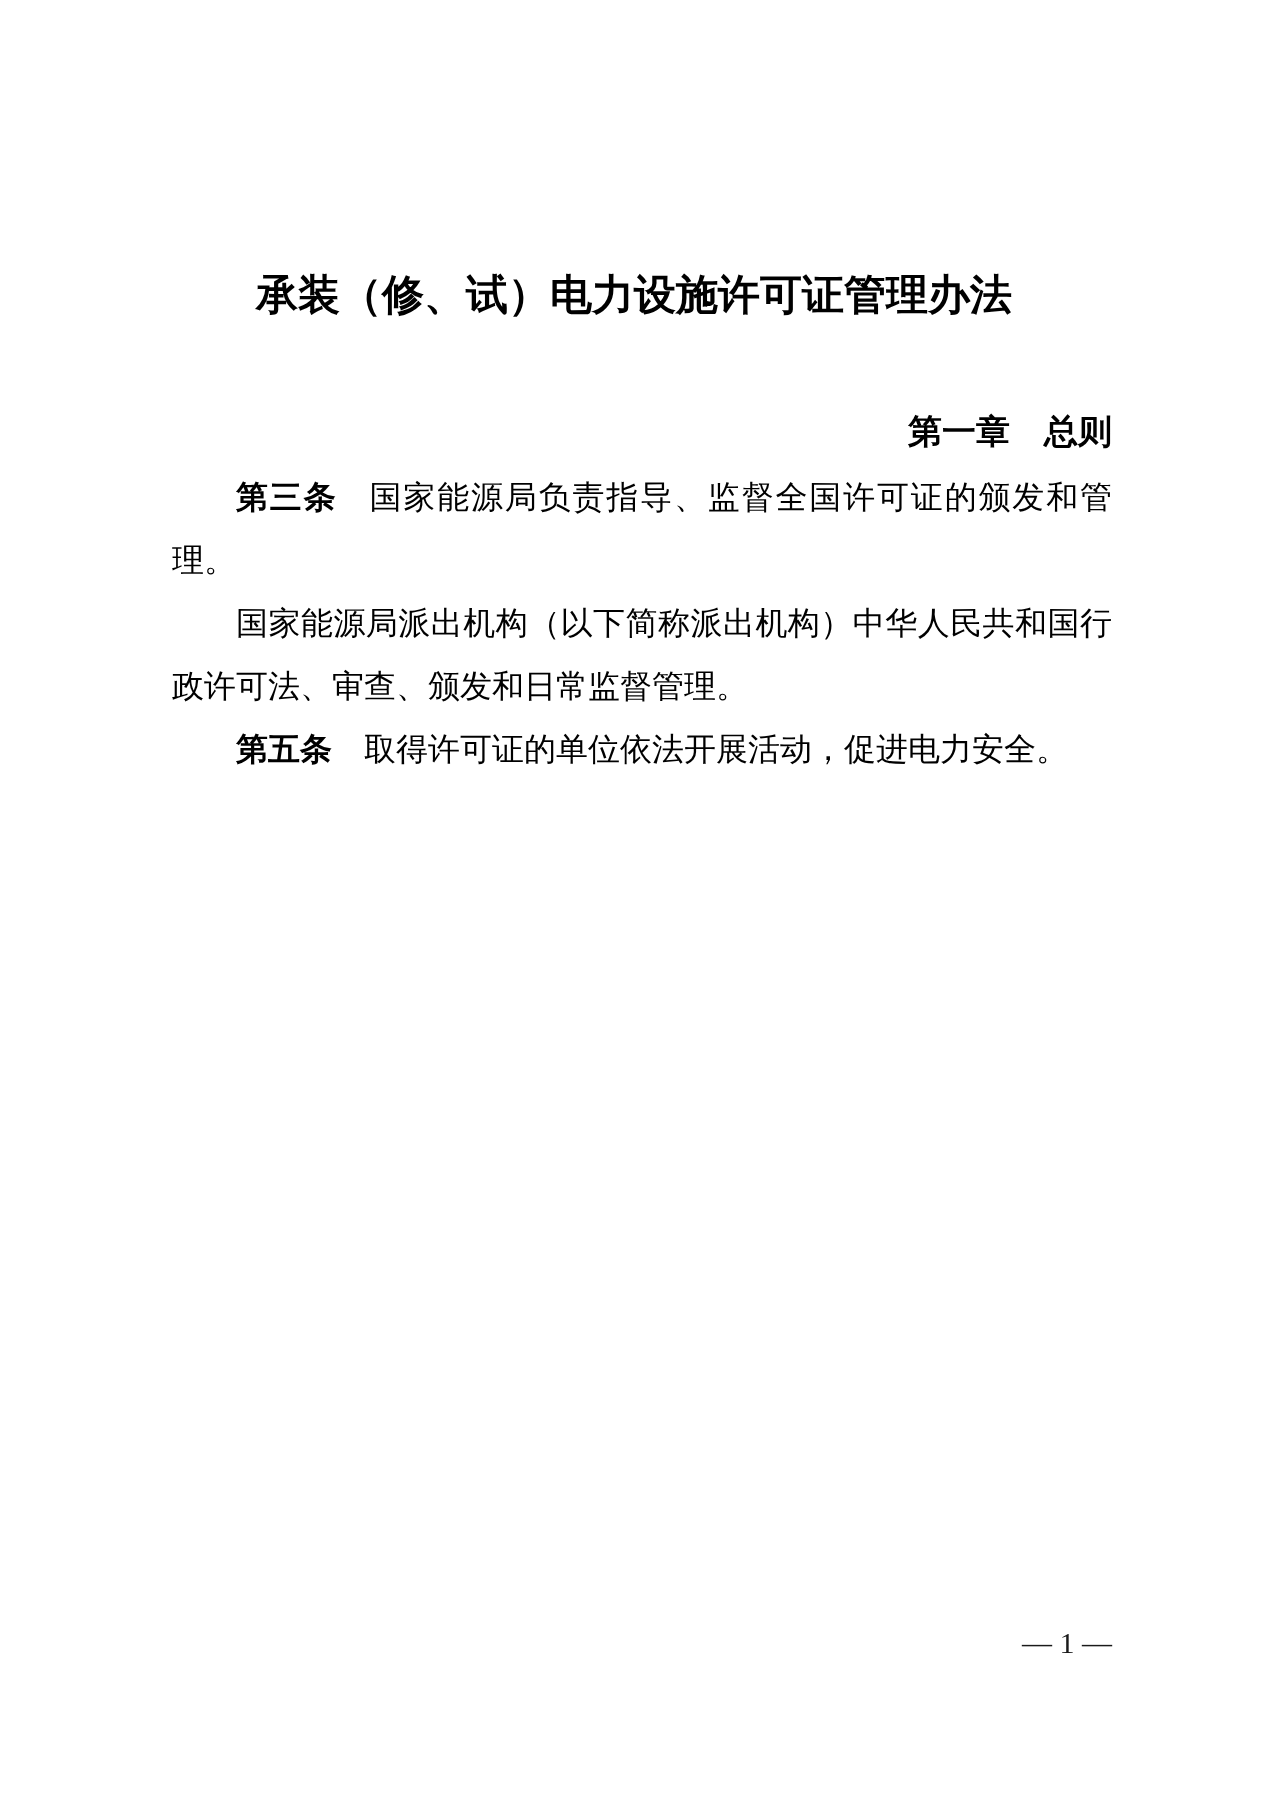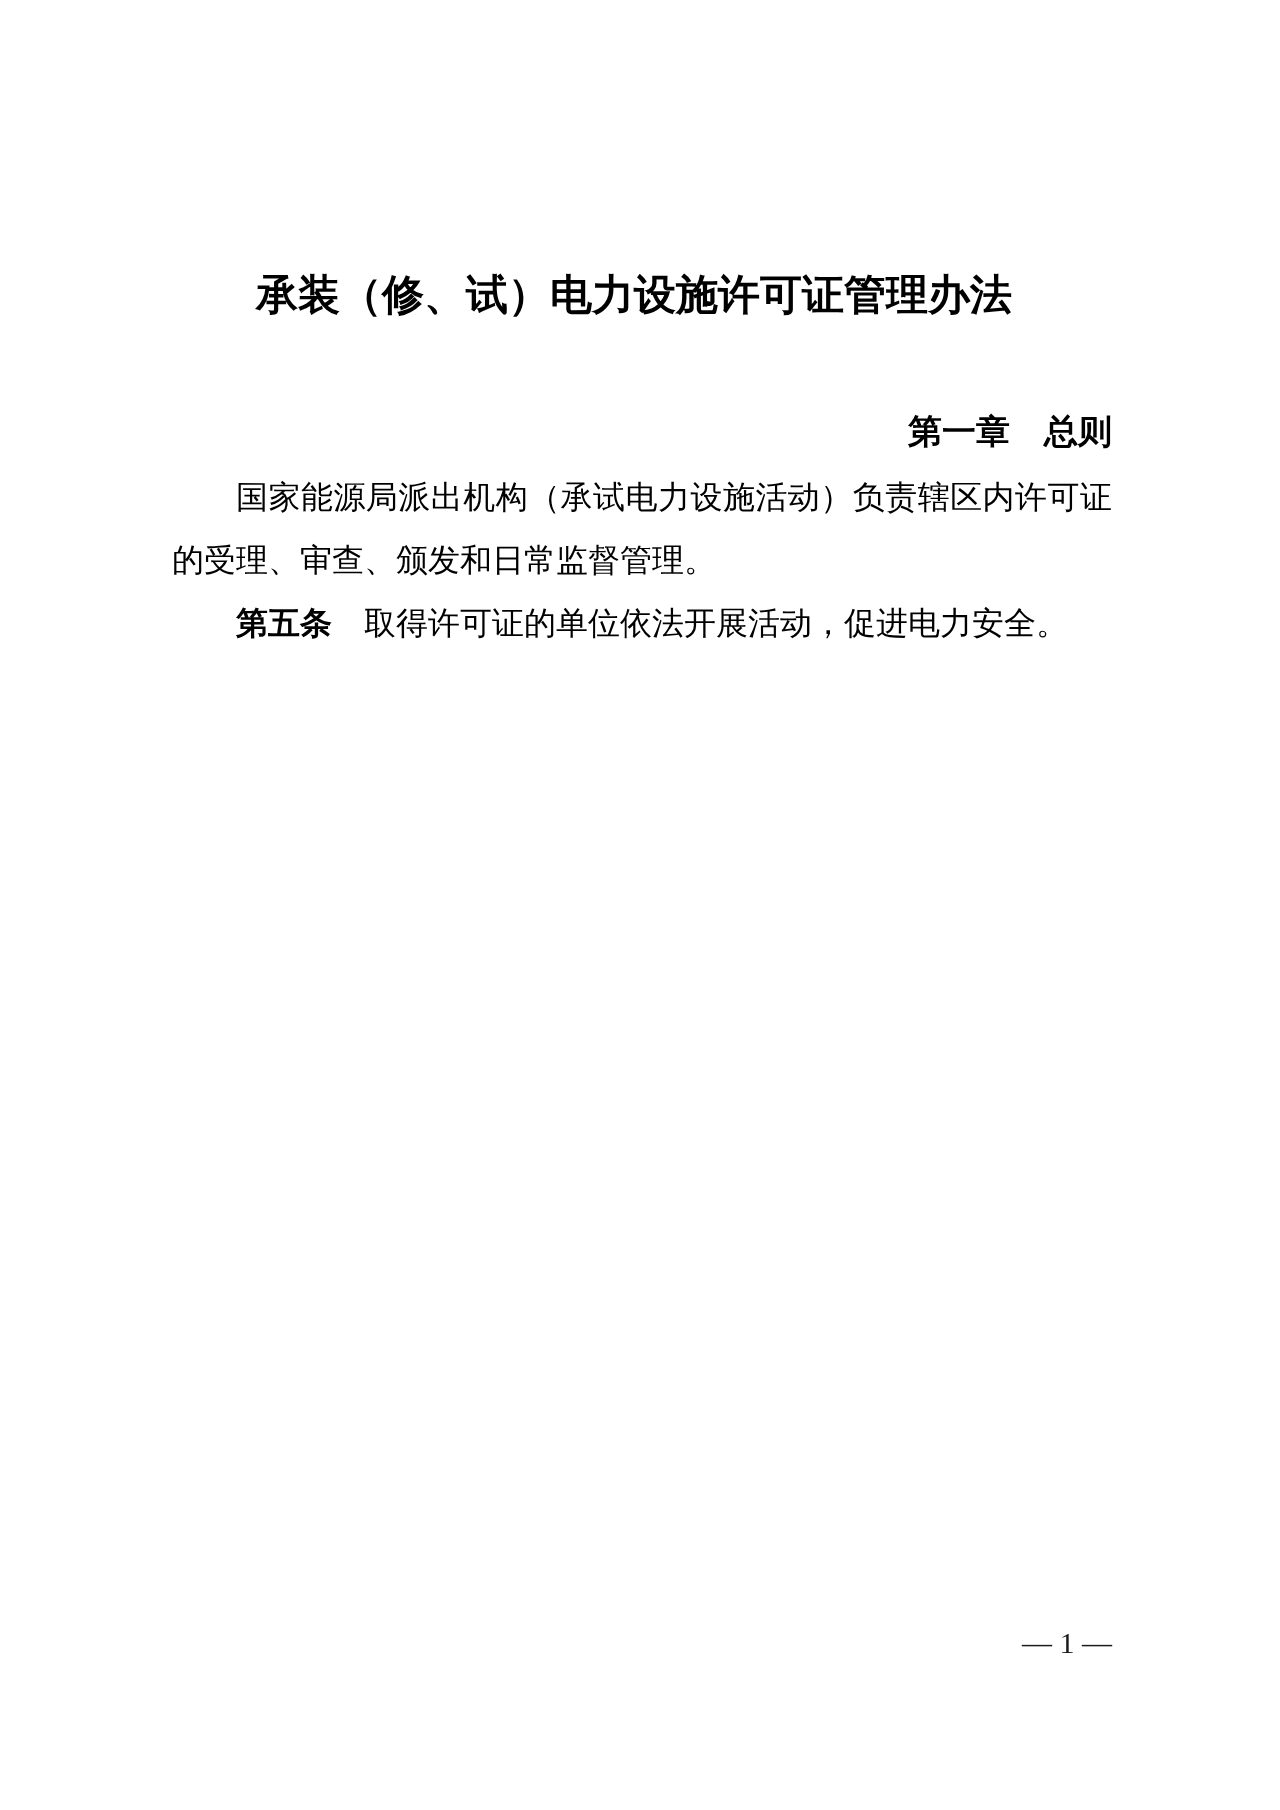--- a/index.html
+++ b/index.html
@@ -77,23 +77,26 @@
 <div class="page">
 
   <h1 class="doc-title">承装（修、试）电力设施许可证管理办法</h1>
 
   <div class="content">
 
     <h2 class="chapter-heading">第一章　总则</h2>
 
 
 
+    <p class="para">
+      <span class="leader">第三条</span><span class="para-text">国家能源局负责指导、监督全国许可证的颁发和管理。</span>
+    </p>
 
     <p class="para">
-      <span class="leader"></span><span class="para-text">国家能源局派出机构（承试电力设施活动）负责辖区内许可证的受理、审查、颁发和日常监督管理。</span>
+      <span class="leader"></span><span class="para-text">国家能源局派出机构（以下简称派出机构）中华人民共和国行政许可法、审查、颁发和日常监督管理。</span>
     </p>
 
 
 
     <p class="para">
       <span class="leader">第五条</span><span class="para-text">取得许可证的单位依法开展活动，促进电力安全。</span>
     </p>
 
   </div>
 

